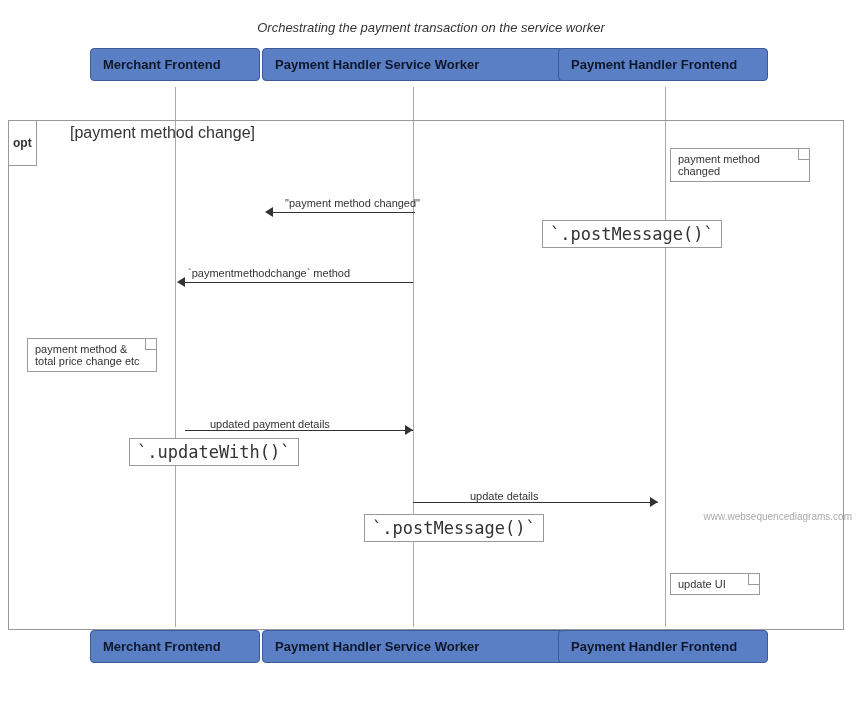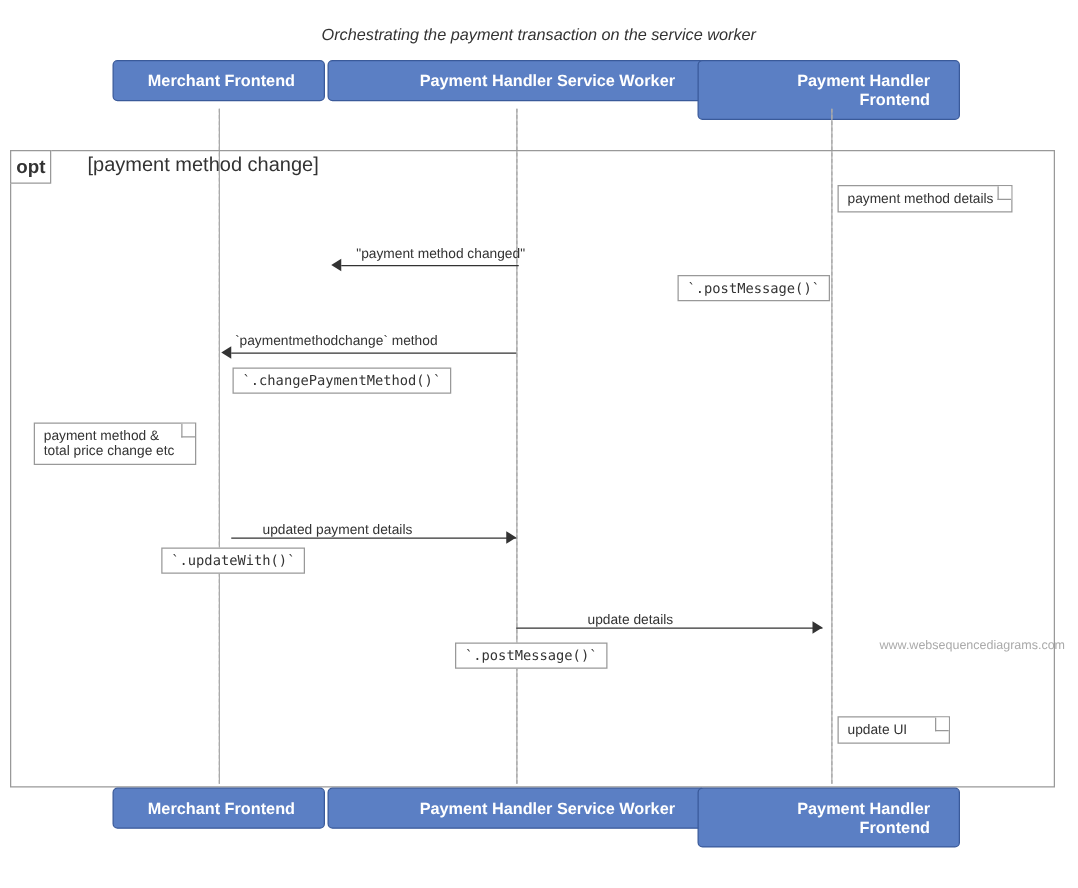--- a/index.html
+++ b/index.html
@@ -21,49 +21,49 @@
       text-align: center;
       font-size: 13px;
       color: #333;
       padding-top: 10px;
       font-style: italic;
     }
     
     .actor-box {
       position: absolute;
       background: #5b7fc4;
-      color: #ffffff;
+      color: #0f172a;
       font-weight: bold;
       font-size: 13px;
-      text-align: right;
-      padding: 8px 23px;
+      text-align: left;
+      padding: 8px 12px;
       border-radius: 4px;
       border: 1px solid #3a5a9a;
     }
     
     .lifeline {
       position: absolute;
       width: 1px;
       background: #aaa;
       border-left: 1px dashed #aaa;
     }
     
     .opt-frame {
       position: absolute;
       border: 1px solid #999;
       background: transparent;
     }
     .opt-label {
       position: absolute;
-      font-size: 15px;
+      font-size: 12px;
       font-weight: bold;
       color: #333;
       background: #fff;
       border: 1px solid #999;
-      padding: 4px 4px;
+      padding: 15px 4px;
     }
     .opt-guard {
       position: absolute;
       font-size: 16px;
       color: #333;
     }
     
     .arrow-line {
       position: absolute;
       height: 1px;
@@ -72,21 +72,21 @@
     .arrow-label {
       position: absolute;
       font-size: 11px;
       color: #333;
     }
     
     .method-box {
       position: absolute;
       background: #fff;
       border: 1px solid #999;
-      font-size: 11px;
+      font-size: 17px;
       font-family: monospace;
       padding: 3px 7px;
       color: #333;
     }
     
     .note-box {
       position: absolute;
       background: #fff;
       border: 1px solid #999;
       font-size: 11px;
@@ -150,42 +150,39 @@
 
   <div class="lifeline" style="left:175px; top:87px; height:540px;"></div>
   <div class="lifeline" style="left:413px; top:87px; height:540px;"></div>
   <div class="lifeline" style="left:665px; top:87px; height:540px;"></div>
 
   <div class="opt-frame" style="left:8px; top:120px; width:836px; height:510px;"></div>
   <div class="opt-label" style="left:8px; top:120px;">opt</div>
   <div class="opt-guard" style="left:70px; top:124px;">[payment method change]</div>
 
   <div class="note-box" style="left:670px; top:148px; width:140px;">
-    <span>payment method details</span>
+    <span>payment method changed</span>
   </div>
 
   <div class="arrow-line" style="left:273px; top:212px; width:142px;"></div>
   <div class="arrowhead-left" style="left:265px; top:207px;"></div>
   <div class="arrow-label" style="left:285px; top:197px;">
     <span>"payment method changed"</span>
   </div>
 
   <div class="method-box" style="left:542px; top:220px;">
     <span>`.postMessage()`</span>
   </div>
 
   <div class="arrow-line" style="left:185px; top:282px; width:228px;"></div>
   <div class="arrowhead-left" style="left:177px; top:277px;"></div>
   <div class="arrow-label" style="left:188px; top:267px;">
     <span>`paymentmethodchange` method</span>
   </div>
 
-  <div class="method-box" style="left:186px; top:294px;">
-    <span>`.changePaymentMethod()`</span>
-  </div>
 
   <div class="note-box" style="left:27px; top:338px; width:130px;">
     <span style="white-space:pre-line;margin-top:40px;">payment method &amp;
 total price change etc</span>
   </div>
 
   <div class="arrow-line" style="left:185px; top:430px; width:228px;"></div>
   <div class="arrowhead-right" style="left:405px; top:425px;"></div>
   <div class="arrow-label" style="left:210px; top:418px;">
     <span>updated payment details</span>

